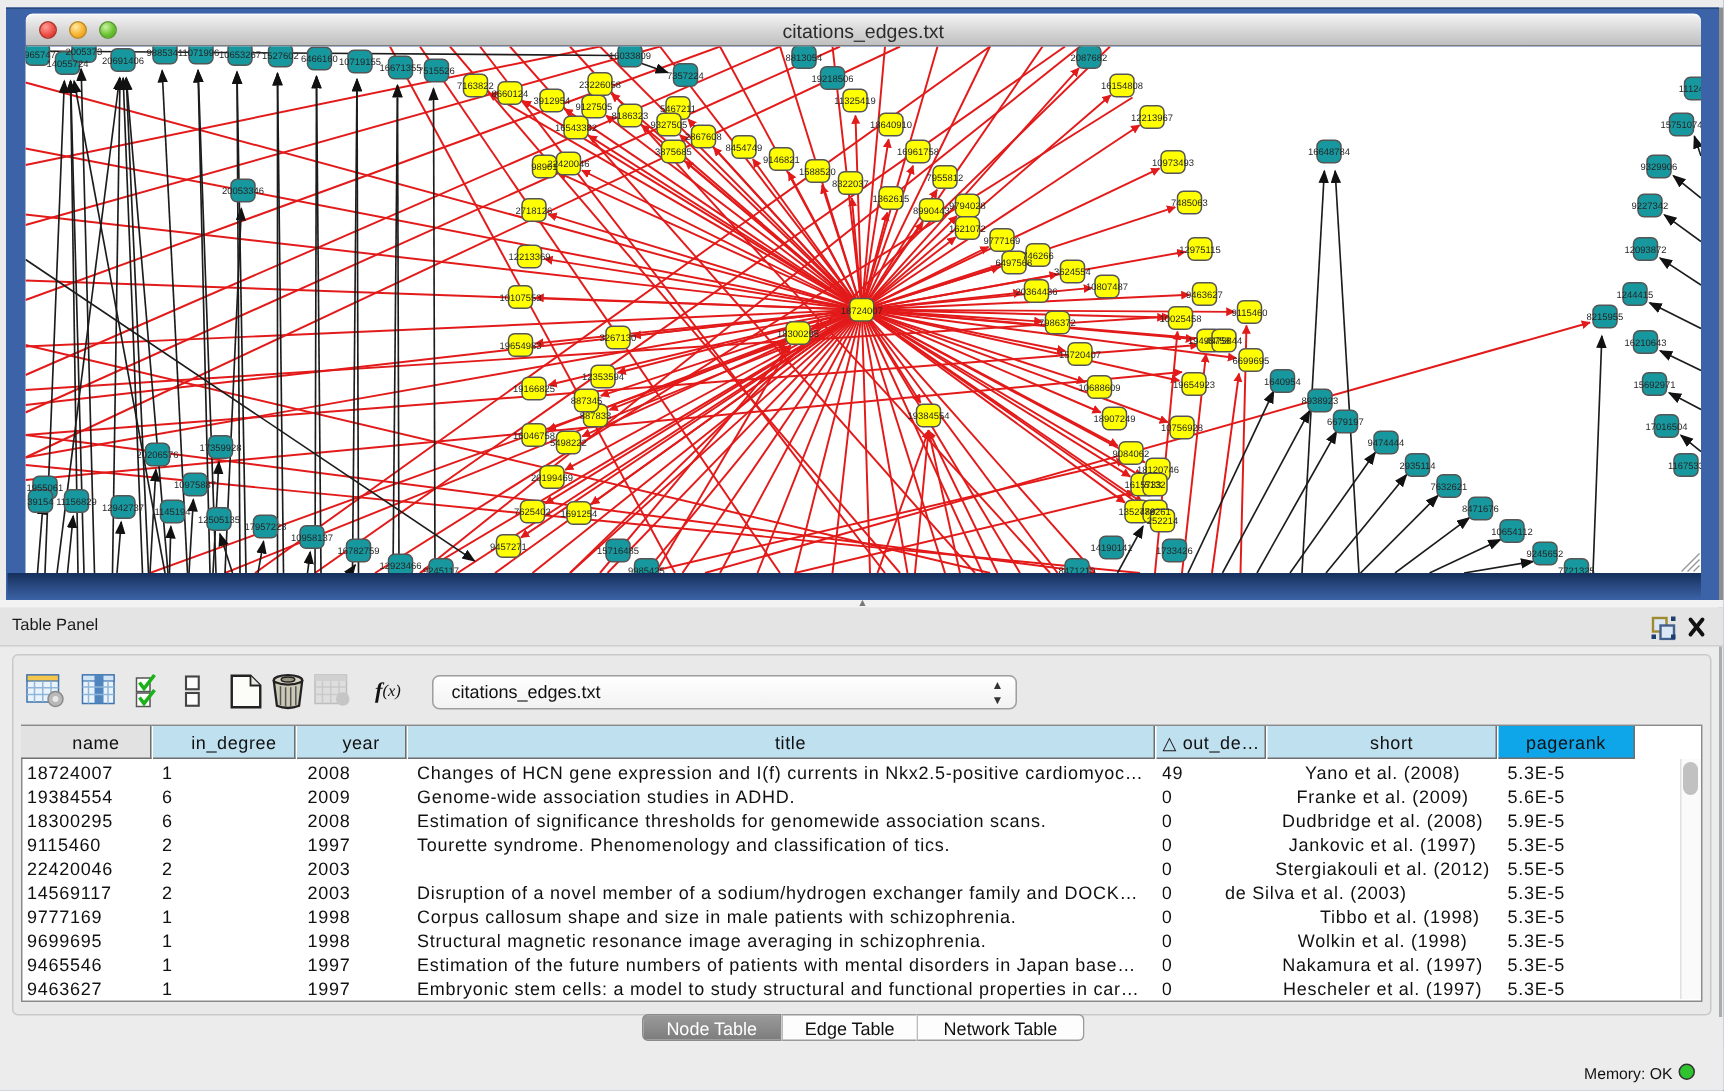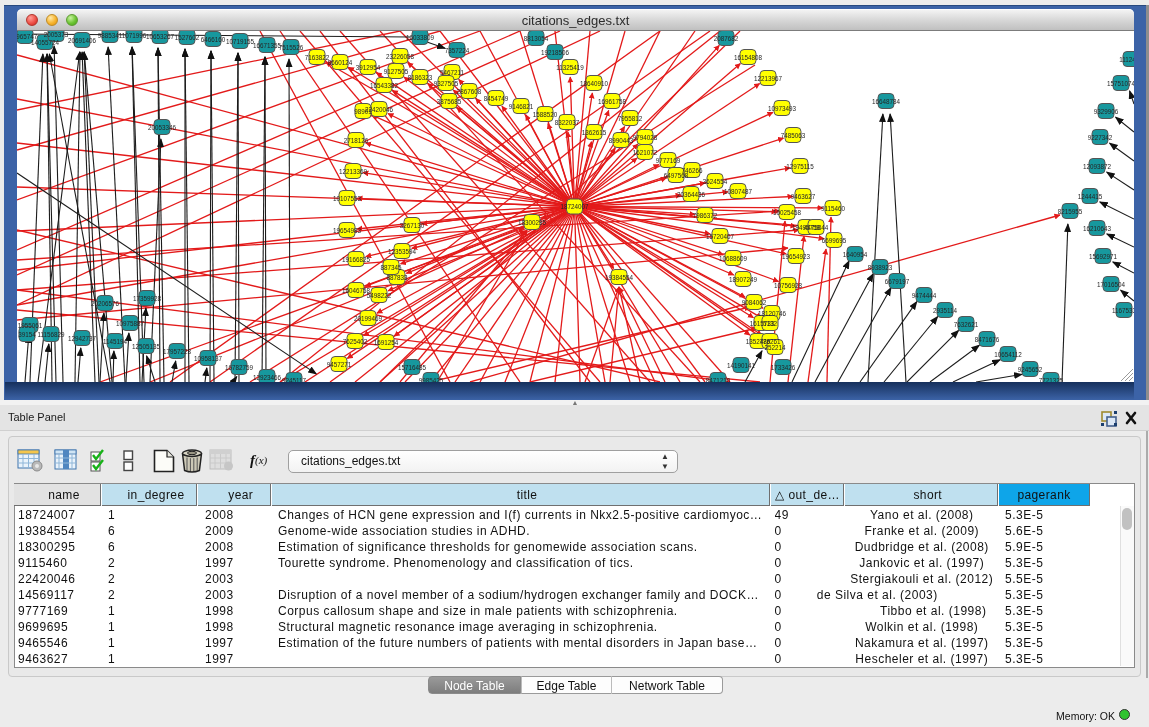--- a/index.html
+++ b/index.html
@@ -692,20 +692,21 @@
 <div class="tc" style="left:205px;width:66.5px">1997</div>
 <div class="tc" style="left:278px;width:492.5px">Estimation of the future numbers of patients with mental disorders in Japan base…</div>
 <div class="tc" style="left:774.5px;width:70px">0</div>
 <div class="tc" style="left:844.5px;width:154.5px;text-align:center">Nakamura et al. (1997)</div>
 <div class="tc" style="left:1005px;width:86px">5.3E-5</div>
 </div>
 <div class="trow" style="top:651.4px">
 <div class="tc" style="left:18px;width:84px">9463627</div>
 <div class="tc" style="left:108px;width:90px">1</div>
 <div class="tc" style="left:205px;width:66.5px">1997</div>
+<div class="tc" style="left:278px;width:492.5px">Embryonic stem cells: a model to study structural and functional properties in car…</div>
 <div class="tc" style="left:774.5px;width:70px">0</div>
 <div class="tc" style="left:844.5px;width:154.5px;text-align:center">Hescheler et al. (1997)</div>
 <div class="tc" style="left:1005px;width:86px">5.3E-5</div>
 </div>
 <div class="abs" id="vsb"></div>
 <div class="abs" id="vsbthumb"></div>
 <div class="abs" id="tabbar"></div>
 <div class="seg" style="left:428px;width:93px;background:linear-gradient(#9a9a9a,#7d7d7d);color:#fff;border:1px solid #8a8a8a;border-radius:4px 0 0 4px">Node Table</div>
 <div class="seg" style="left:521px;width:90px;border-left:1px solid #bbb">Edge Table</div>
 <div class="seg" style="left:611px;width:112px;border-left:1px solid #bbb;border-right:1px solid #9a9a9a;border-radius:0 4px 4px 0">Network Table</div>

